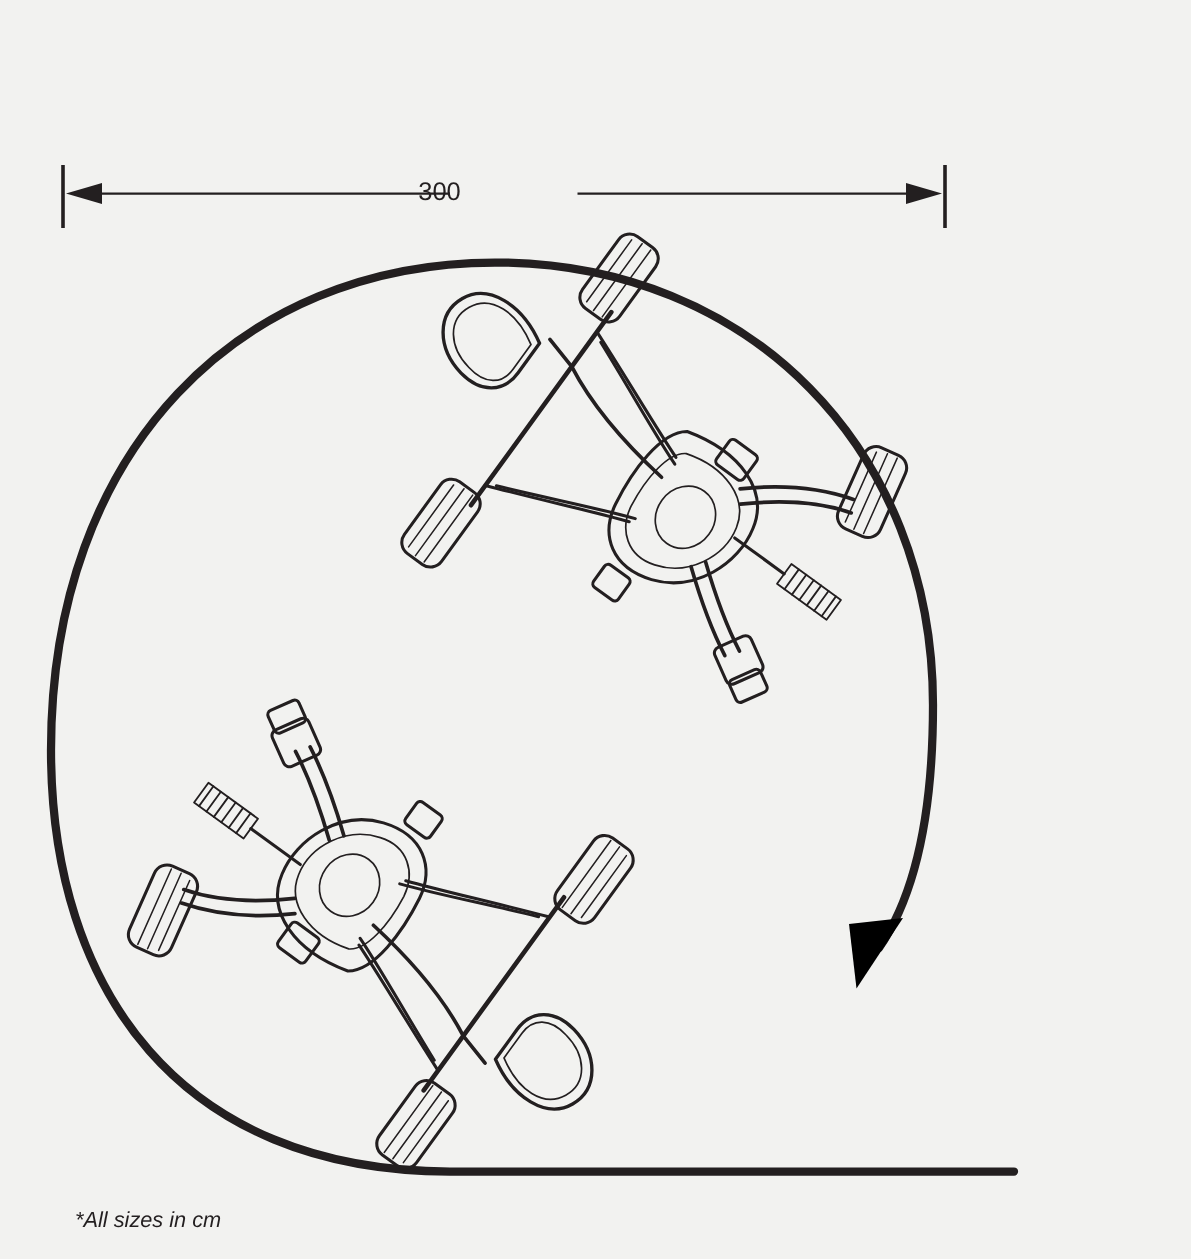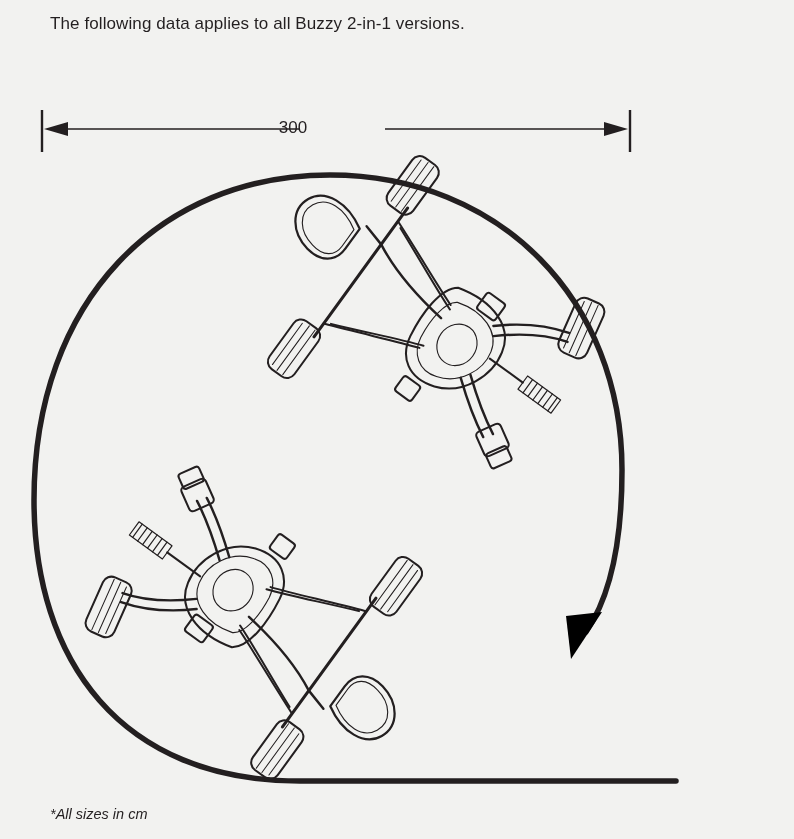--- a/index.html
+++ b/index.html
@@ -61,21 +61,20 @@
     height: 839px;
     display: block;
   }
   .ln { fill: none; stroke: #231f20; }
 </style>
 </head>
 <body>
 
 <div class="page">
 
-  <div class="headline">The following data applies to all Buzzy 2-in-1 versions.</div>
 
   <div class="dim-label">
     <span>300</span>
   </div>
 
   <svg class="figure" viewBox="0 0 794 839">
 
     <g>
       <line class="ln" x1="42" y1="110" x2="42" y2="152" stroke-width="2.4"></line>
       <line class="ln" x1="630" y1="110" x2="630" y2="152" stroke-width="2.4"></line>

